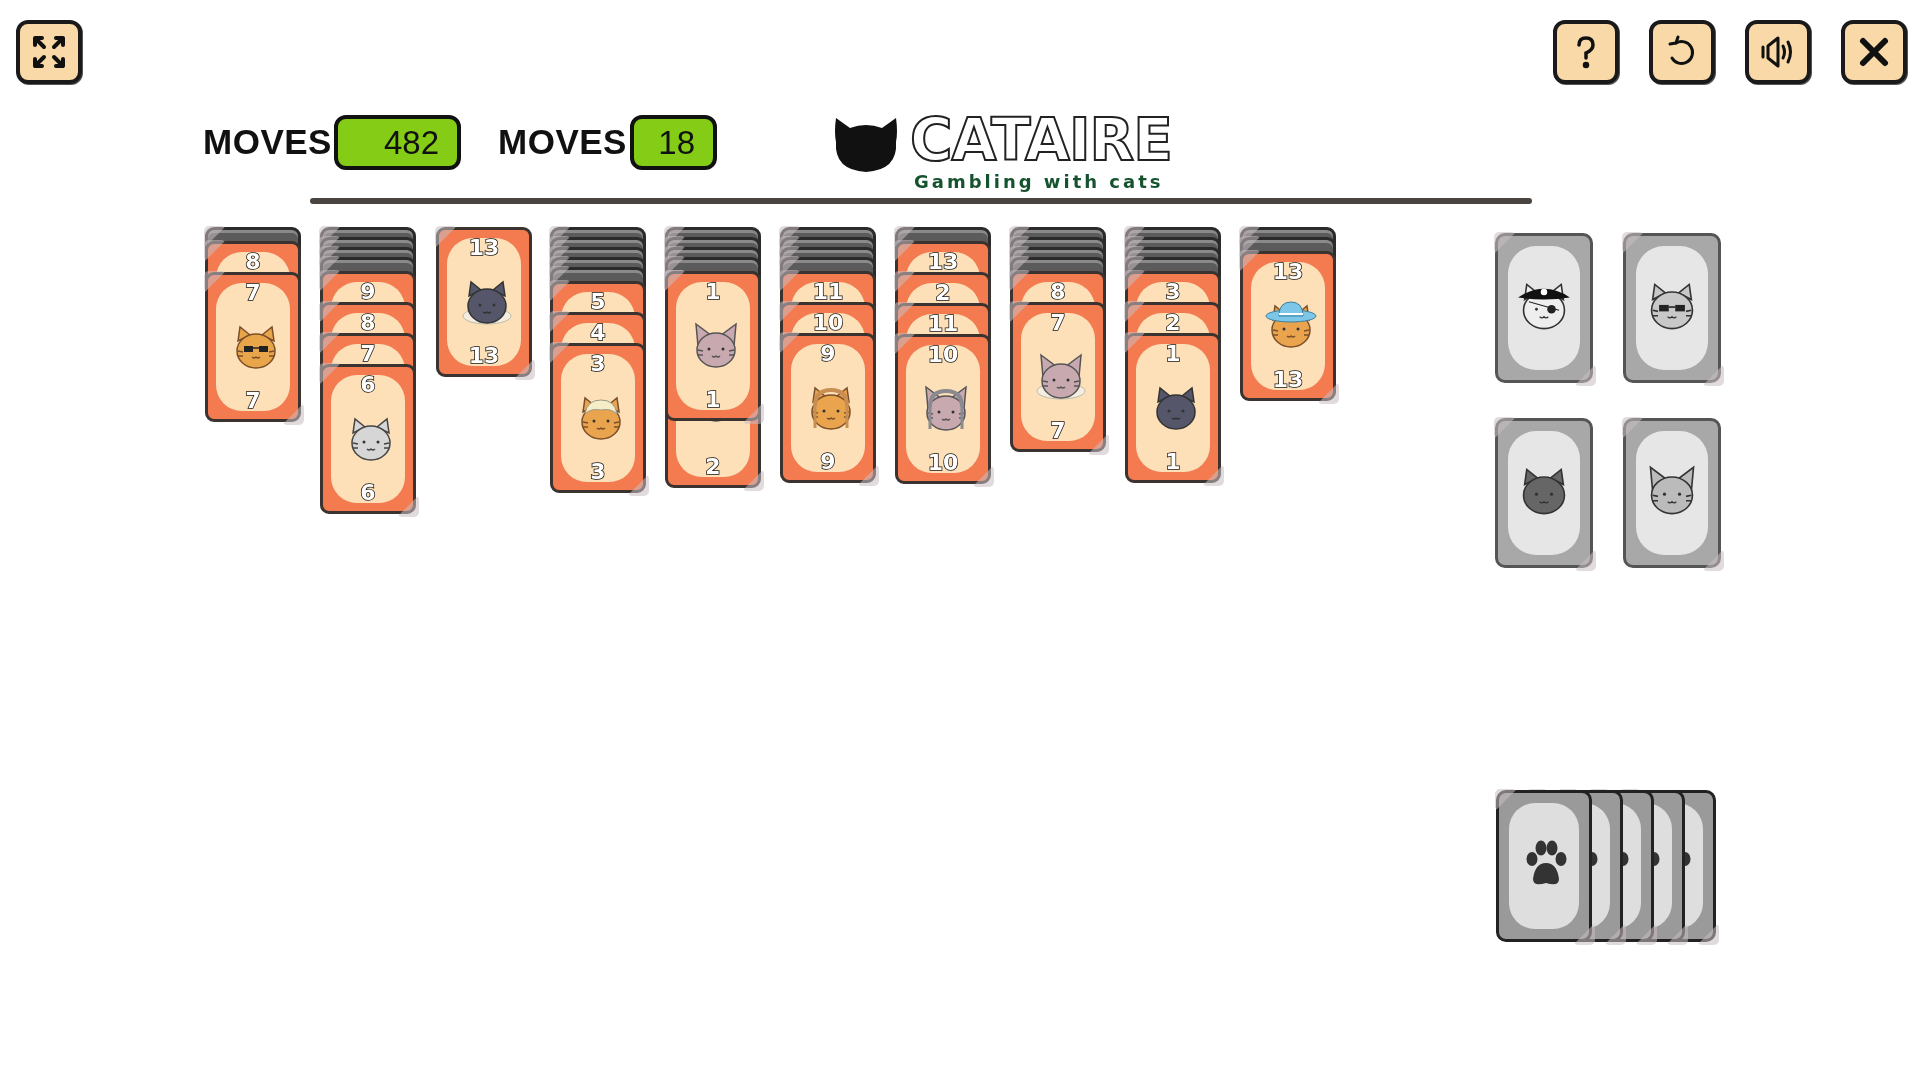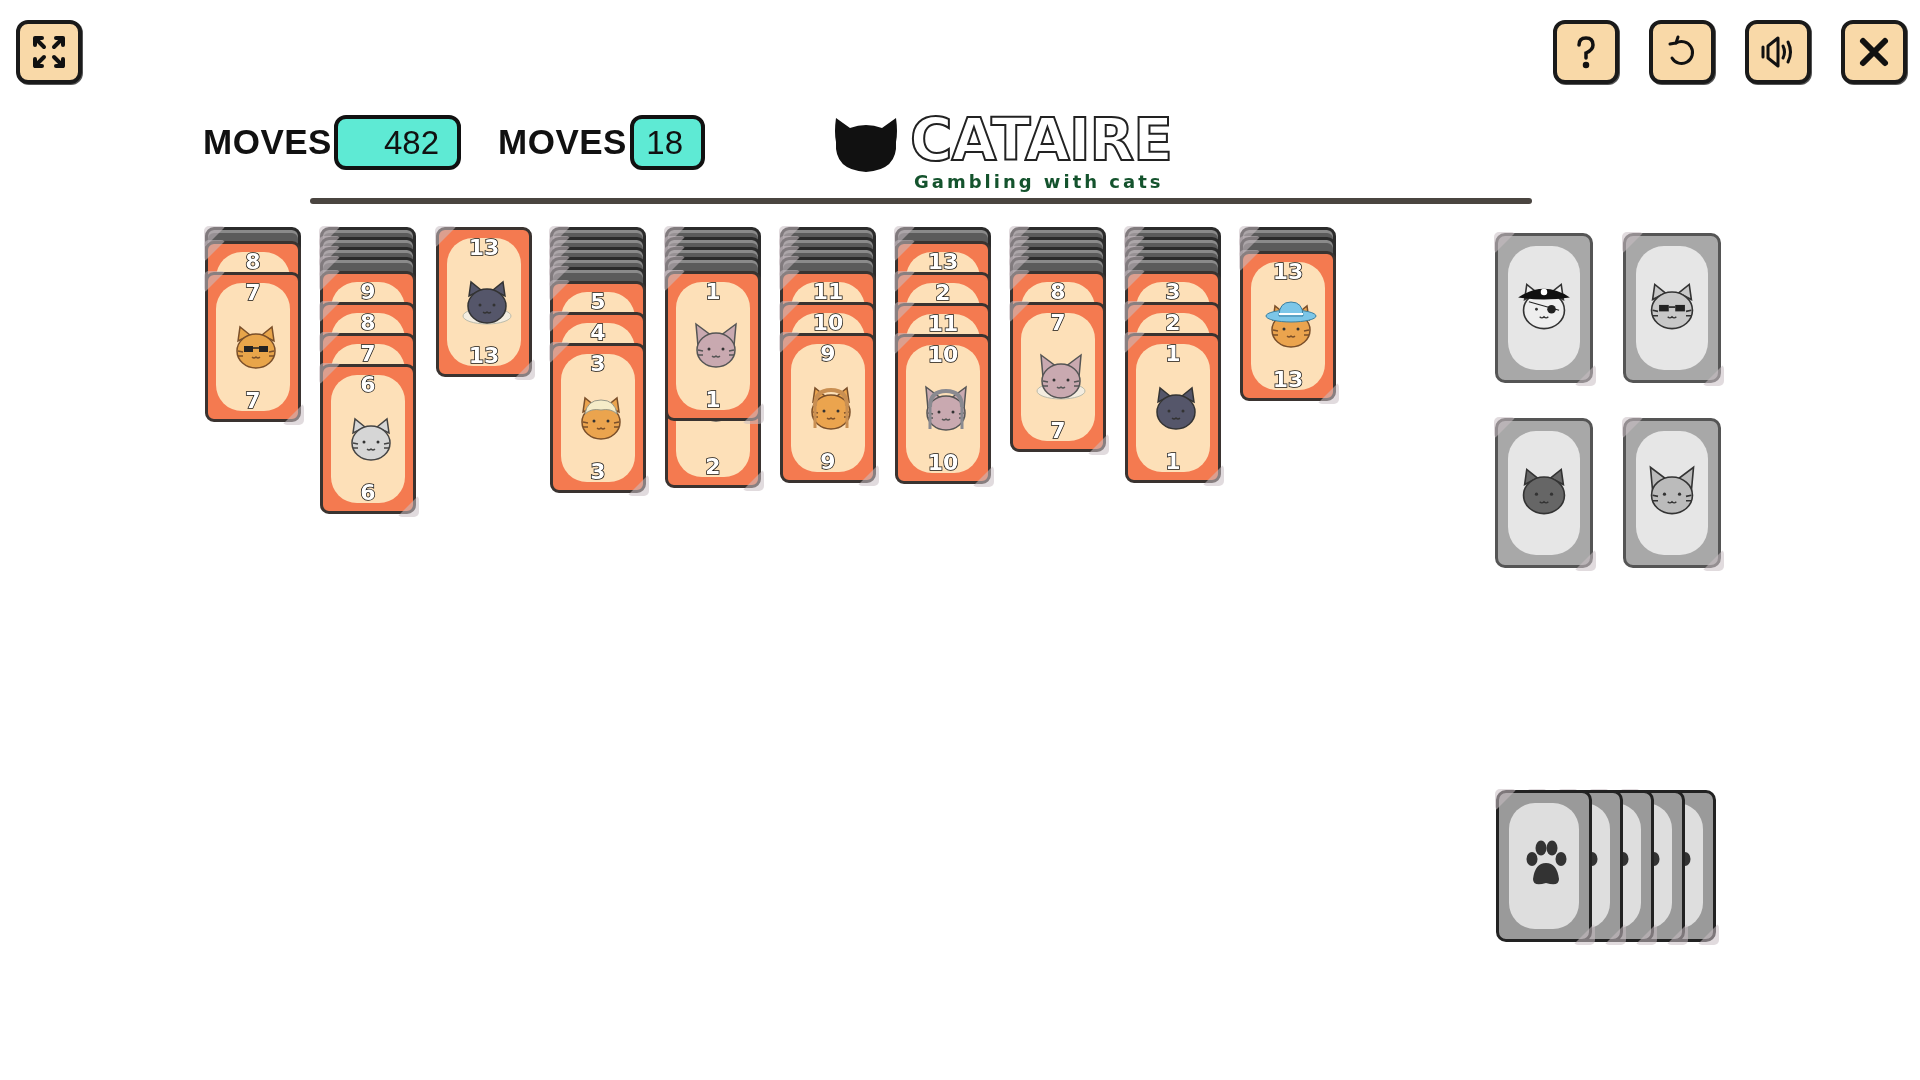--- a/index.html
+++ b/index.html
@@ -1,20 +1,20 @@
 <!DOCTYPE html>
 <html><head>
 <meta charset="utf-8">
 <style>
   html,body{margin:0;padding:0;background:#ffffff;}
   body{width:1920px;height:1080px;position:relative;overflow:hidden;font-family:"Liberation Sans",sans-serif;}
   .icon-btn{position:absolute;width:66px;height:64px;background:#f9d9a8;border:4px solid #1a1a1a;border-radius:12px;box-sizing:border-box;display:flex;align-items:center;justify-content:center;cursor:pointer;box-shadow:1px 1px 0 #555;}
   .icon-btn svg{width:40px;height:40px;}
   .hud-label{position:absolute;font-weight:bold;font-size:35px;color:#111;letter-spacing:0.5px;}
-  .hud-box{position:absolute;border:4px solid #111;border-radius:12px;box-sizing:border-box;font-size:33px;font-weight:normal;color:#111;display:flex;align-items:center;justify-content:flex-end;padding-right:18px;background:#5eead4;}
+  .hud-box{position:absolute;border:4px solid #111;border-radius:12px;box-sizing:border-box;font-size:33px;font-weight:normal;color:#111;display:flex;align-items:center;justify-content:flex-end;padding-right:18px;background:#84cc16;}
   .logo{position:absolute;left:832px;top:108px;width:340px;height:90px;}
   .logo-title{position:absolute;left:78px;top:2px;font-family:"DejaVu Sans",sans-serif;font-weight:bold;font-size:58px;color:#fff;-webkit-text-stroke:2px #222;letter-spacing:-1px;line-height:60px;}
   .logo-sub{position:absolute;left:82px;top:63px;font-family:"DejaVu Sans",sans-serif;font-weight:bold;font-size:18px;color:#14532d;letter-spacing:3px;}
   .divider{position:absolute;left:310px;top:198px;width:1222px;height:6px;background:#4a4540;border-radius:3px;}
   .column{position:absolute;top:227px;width:100px;}
   .card{position:absolute;left:0;width:96px;height:150px;border-radius:9px;box-sizing:border-box;}
   .card.down{background:#5b5b5b;border:3px solid #2b2b2b;box-shadow:inset 0 3px 0 #8a8a8a;}
   .card.up{background:#f47a50;border:3px solid #3a3330;}
   .card.up .inner{position:absolute;left:8px;right:8px;top:8px;bottom:8px;background:#fde0b8;border-radius:26px;}
   .card .num{position:absolute;left:0;right:0;text-align:center;font-family:"DejaVu Sans",sans-serif;font-weight:bold;font-size:22px;color:#fff;-webkit-text-stroke:1.5px #111;paint-order:stroke fill;line-height:24px;}
@@ -63,21 +63,21 @@
 </div>
 <div class="icon-btn" style="left:1841px;top:20px;">
   <svg viewBox="0 0 40 40" fill="none" stroke="#111" stroke-width="6" stroke-linecap="round">
     <path d="M9 9 L31 31 M31 9 L9 31"></path>
   </svg>
 </div>
 
 <div class="hud-label" style="left:203px;top:122px;">MOVES</div>
 <div class="hud-box" style="left:334px;top:115px;width:127px;height:55px;">482</div>
 <div class="hud-label" style="left:498px;top:122px;">MOVES</div>
-<div class="hud-box" style="left:630px;top:115px;width:75px;height:55px;">18</div>
+<div class="hud-box" style="left:630px;top:115px;width:87px;height:55px;">18</div>
 
 <div class="logo">
   <svg style="position:absolute;left:0;top:4px;" width="68" height="62" viewBox="0 0 68 62">
     <path d="M4 6 L18 16 Q34 10 50 16 L64 6 Q66 20 64 30 Q66 58 34 60 Q2 58 4 30 Q2 20 4 6 Z" fill="#111"></path>
   </svg>
   <div class="logo-title">CATAIRE</div>
   <div class="logo-sub">Gambling with cats</div>
 </div>
 
 <div class="divider"></div>

